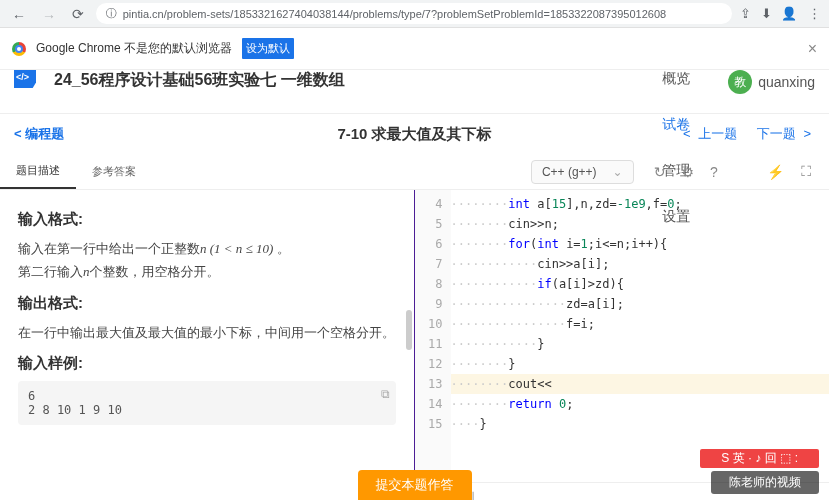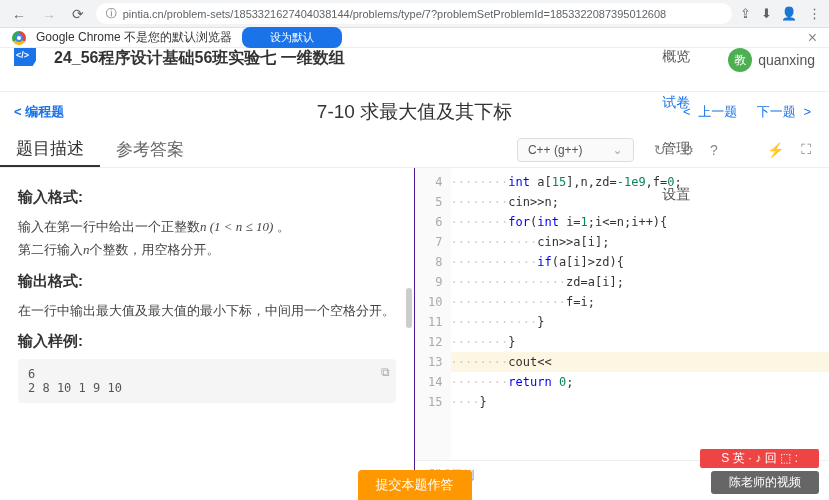--- a/index.html
+++ b/index.html
@@ -1,46 +1,46 @@
 <!DOCTYPE html>
 <html><head>
 <meta charset="utf-8">
 <style>
 * { box-sizing: border-box; margin: 0; padding: 0; }
 body { font-family: -apple-system, "Segoe UI", "Microsoft YaHei", sans-serif; font-size: 13px; color: #333; background: #fff; width: 829px; height: 500px; overflow: hidden; position: relative; }
 .browser-bar { display: flex; align-items: center; height: 28px; padding: 0 8px; border-bottom: 1px solid #e0e0e0; background: #f1f3f4; gap: 8px; }
 .nav-arrow { color: #5f6368; font-size: 14px; padding: 2px 4px; }
 .url-bar { flex: 1; background: #fff; border-radius: 14px; padding: 3px 10px; font-size: 11px; color: #5f6368; display: flex; align-items: center; gap: 6px; }
 .browser-icons { display: flex; gap: 10px; color: #5f6368; font-size: 13px; }
-.infobar { display: flex; align-items: center; height: 20px; padding: 0 12px; gap: 10px; border-bottom: 1px solid #eee; }
+.infobar { display: flex; align-items: center; height: 42px; padding: 0 12px; gap: 10px; border-bottom: 1px solid #eee; }
 .chrome-icon { width: 14px; height: 14px; border-radius: 50%; background: conic-gradient(#ea4335 0 120deg,#fbbc05 120deg 240deg,#34a853 240deg 360deg); position: relative; }
 .chrome-icon::after { content:""; position:absolute; inset:3px; background:#fff; border-radius:50%; border:2px solid #4285f4; }
 .infobar-text { font-size: 12px; color: #333; }
-.infobar-btn { background: #1a73e8; color: #fff; border-radius: 8px; padding: 3px 28px; font-size: 11px; }
+.infobar-btn { background: #1a73e8; color: #fff; border-radius: 1px; padding: 3px 4px; font-size: 11px; }
 .infobar-close { margin-left: auto; color: #888; font-size: 16px; }
 .header { display: flex; align-items: flex-start; height: 44px; padding: 0 14px; border-bottom: 1px solid #eee; gap: 18px; }
 .logo { width: 22px; height: 18px; background:#1a73e8; clip-path: polygon(0 0,100% 0,100% 70%,85% 100%,0 100%); position:relative; }
 .logo::after{content:"</>";position:absolute;color:#fff;font-size:9px;font-weight:bold;left:2px;top:2px;}
 .title { font-size: 16px; font-weight: 600; color: #333; }
 .header-tabs { display: flex; gap: 28px; margin-left: auto; font-size: 14px; flex-direction: column; }
 .header-tab { color: #555; }
 .header-tab.active { color: #1a73e8; font-weight: 500; }
 .user { display: flex; align-items: center; gap: 6px; margin-left: 20px; }
 .avatar { width: 24px; height: 24px; border-radius: 50%; background: #4caf50; color: #fff; display: flex; align-items: center; justify-content: center; font-size: 12px; }
 .username { font-size: 14px; color: #555; }
 .subheader { display: flex; align-items: center; justify-content: space-between; height: 40px; padding: 0 14px; }
 .breadcrumb { color: #1a73e8; font-size: 13px; font-weight: bold; }
-.problem-title { font-size: 19px; font-weight: 400; color: #333; position: absolute; left: 50%; transform: translateX(-50%); }
+.problem-title { font-size: 15px; font-weight: 700; color: #333; position: absolute; left: 50%; transform: translateX(-50%); }
 .nav-problems { color: #1a73e8; font-size: 13px; }
 .nav-problems span { margin: 0 4px; }
 .tabs-row { display: flex; border-bottom: 1px solid #eee; height: 36px; align-items: center; }
-.ltab { padding: 0 16px; height: 100%; display: flex; align-items: center; color: #666; font-size: 17px; }
+.ltab { padding: 0 16px; height: 100%; display: flex; align-items: center; color: #666; font-size: 11px; }
 .ltab.active { color: #333; border-bottom: 2px solid #333; font-weight: 500; }
 .editor-bar { margin-left: auto; display: flex; align-items: center; gap: 4px; padding-right: 12px; }
-.lang-select { border: 1px solid #ddd; border-radius: 4px; padding: 4px 10px; font-size: 12px; color: #555; background: #fafafa; display: flex; align-items: center; gap: 30px; margin-right: 10px; }
+.lang-select { border: 1px solid #ddd; border-radius: 4px; padding: 4px 10px; font-size: 12px; color: #555; background: #fafafa; display: flex; align-items: center; gap: 16px; margin-right: 10px; }
 .editor-icon { color: #888; padding: 4px 6px; font-size: 14px; }
 .main { display: flex; height: calc(500px - 28px - 30px - 44px - 40px - 36px); }
 .left { width: 50%; padding: 10px 18px; overflow-y: auto; border-right: 1px solid #4c1d95; position: relative; }
 .left h3 { font-size: 15px; margin: 10px 0 8px; font-weight: 600; }
 .left p { font-size: 13px; color: #444; line-height: 1.8; }
 .math { font-family: "Times New Roman", serif; font-style: italic; }
 .sample-box { background: #f5f5f5; border-radius: 4px; padding: 8px 10px; font-family: Consolas, monospace; font-size: 12px; color: #555; margin-top: 6px; position: relative; }
 .copy-icon { position: absolute; top: 6px; right: 6px; color: #aaa; font-size: 12px; }
 .right { width: 50%; display: flex; flex-direction: column; }
 .code-area { flex: 1; display: flex; font-family: Consolas, Monaco, monospace; font-size: 12px; overflow: hidden; }

